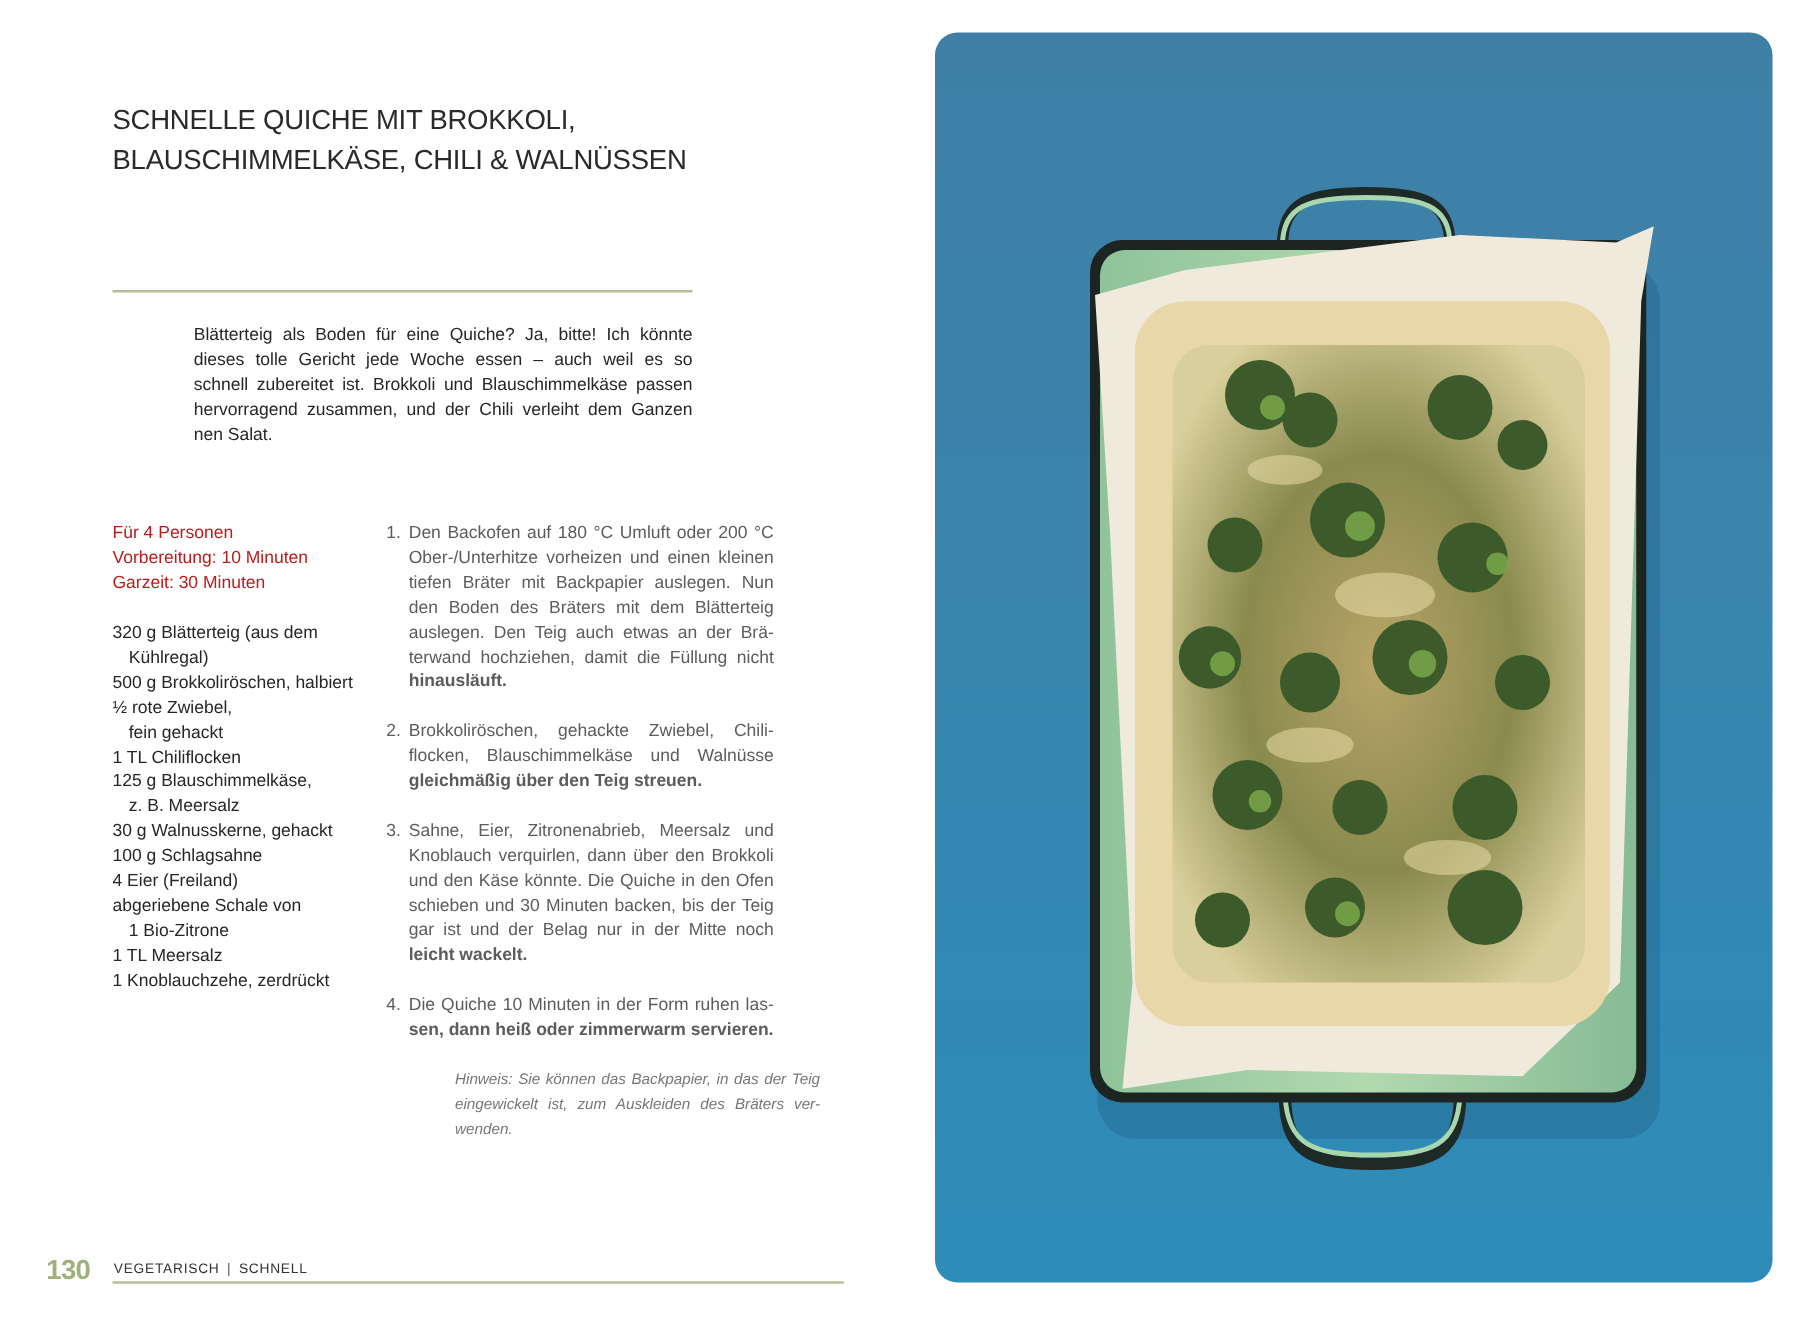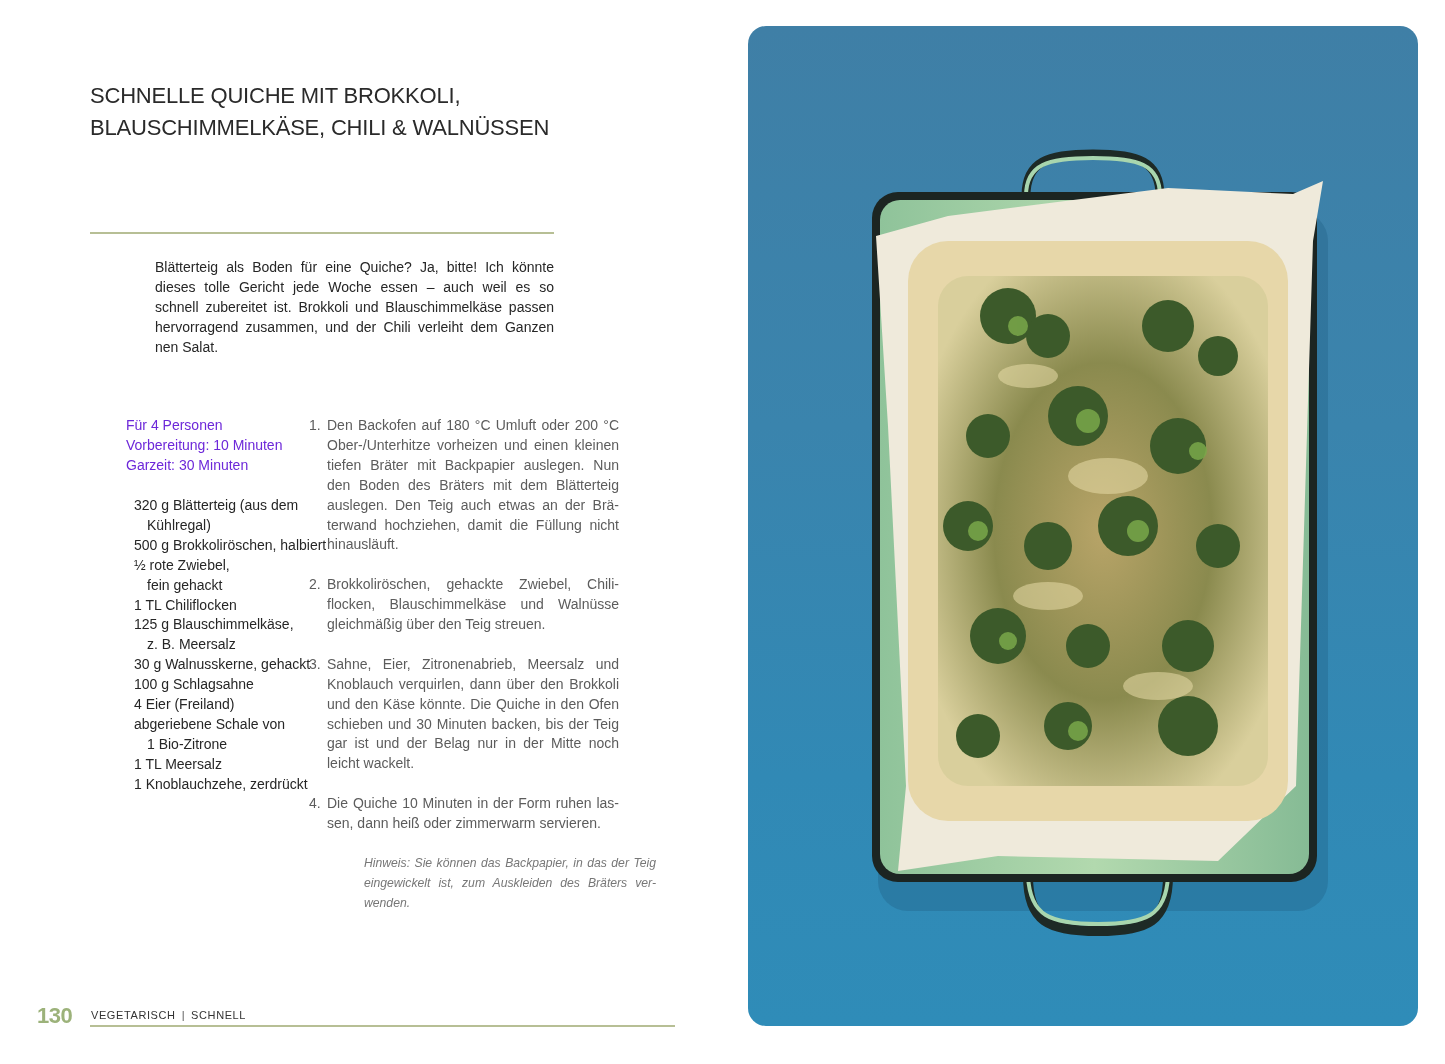--- a/index.html
+++ b/index.html
@@ -22,39 +22,39 @@
   }
   .intro {
     position: absolute; left: 155px; top: 258px; width: 399px;
     font-size: 14px; line-height: 19.9px; text-align: justify;
     color: #262626; margin: 0; hyphens: manual;
   }
   .intro span { display: block; text-align: justify; text-align-last: justify; }
   .intro span.last { text-align-last: left; }
   .meta {
     position: absolute; left: 90px; top: 416px; width: 210px;
-    font-size: 14px; line-height: 19.9px; color: #6d28d9; margin-left: 36px;
+    font-size: 14px; line-height: 19.9px; color: #b91c1c;
   }
   .meta div { white-space: nowrap; }
   .ingredients {
     position: absolute; left: 90px; top: 496px; width: 215px;
     font-size: 14px; line-height: 19.9px; color: #262626;
     list-style: none; margin: 0; padding: 0;
   }
-  .ingredients li { white-space: nowrap; margin-left: 44px; }
+  .ingredients li { white-space: nowrap; }
   .ingredients li .cont { display: block; padding-left: 13px; }
   .steps {
     position: absolute; left: 309px; top: 416px; width: 310px;
     font-size: 14px; line-height: 19.9px; color: #5c5c5c;
     list-style: none; margin: 0; padding: 0;
   }
   .step { position: relative; padding-left: 18px; margin-bottom: 19.9px; }
   .step .num { position: absolute; left: 0; top: 0; }
   .step .line { display: block; text-align: justify; text-align-last: justify; white-space: nowrap; }
-  .step .line.last { text-align-last: left; }
+  .step .line.last { text-align-last: left; font-weight: bold; }
   .note {
     position: absolute; left: 327px; top: 854px; width: 292px;
     font-size: 12.2px; line-height: 19.9px; color: #777777; font-style: italic; margin-left: 37px;
   }
   .note .line { display: block; text-align: justify; text-align-last: justify; white-space: nowrap; }
   .note .line.last { text-align-last: left; }
   .page-num {
     position: absolute; left: 37px; top: 1003px;
     font-size: 22px; font-weight: bold; color: #9cb27a; letter-spacing: -0.5px;
   }

